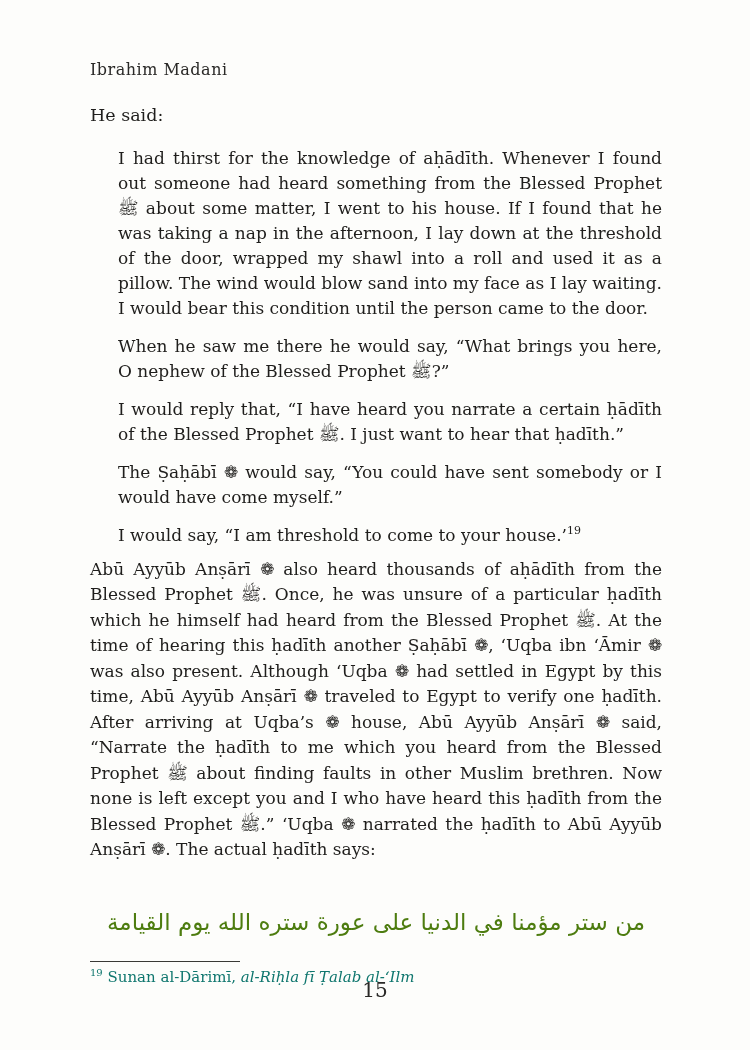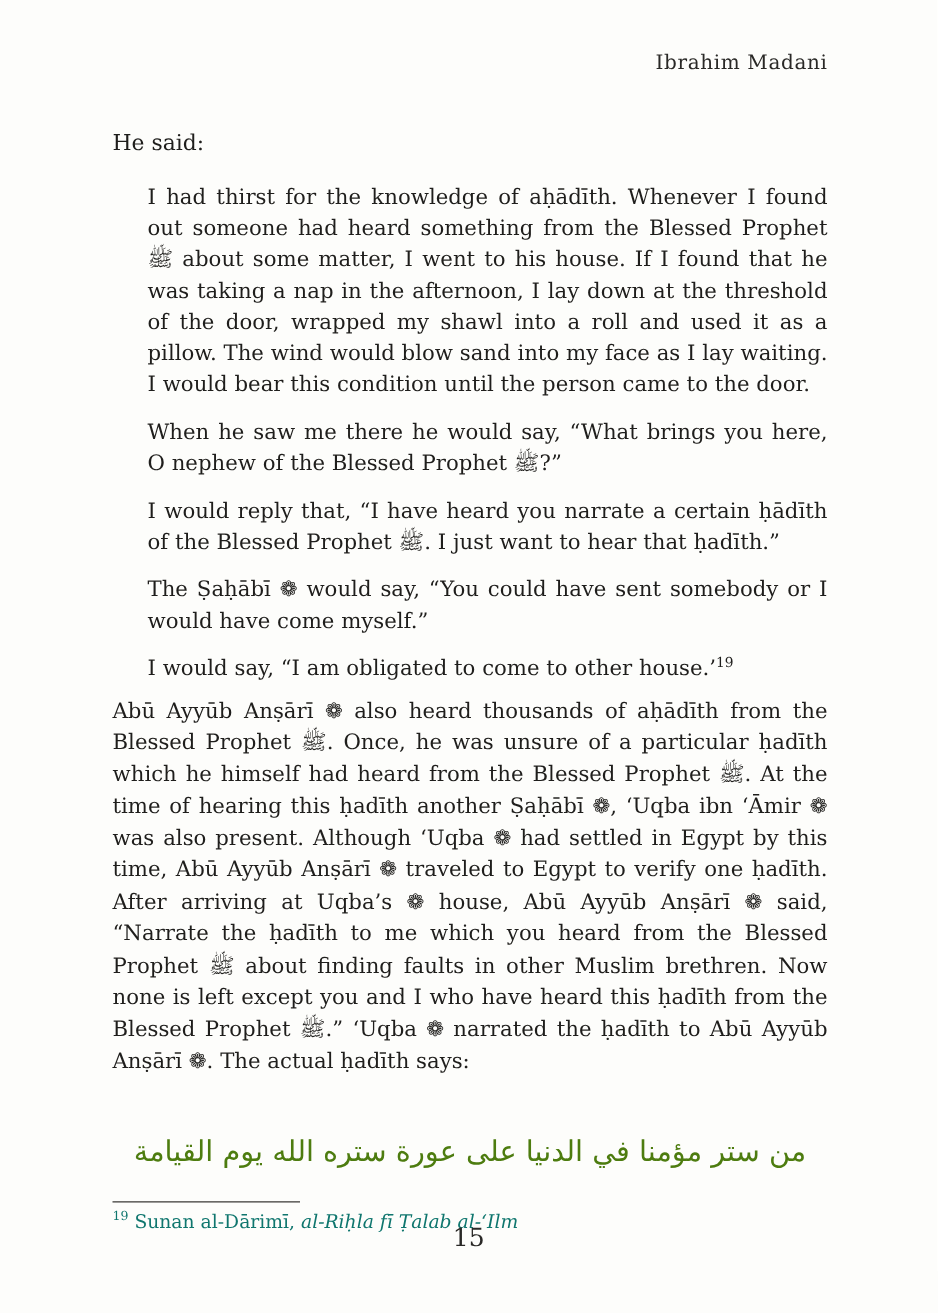--- a/index.html
+++ b/index.html
@@ -13,27 +13,28 @@
     height: 1050px;
     margin: 0 auto;
     background: #fdfdfb;
     color: #1f1e1c;
     font-family: "DejaVu Serif", "DejaVu Sans", serif;
     box-sizing: border-box;
     padding: 40px 88px 0 90px;
     overflow: hidden;
   }
   .running-header {
-    text-align: right;
+    text-align: left;
     font-size: 16px;
     letter-spacing: 0.5px;
     color: #2a2927;
+    margin-top: 20px;
   }
   .lead-in {
-    margin-top: 44px;
+    margin-top: 24px;
     font-size: 17.5px;
     line-height: 25px;
   }
   .quote-block {
     margin-top: 13px;
     margin-bottom: 5px;
   }
   .quote-block p {
     margin: 0 0 13px 0;
     padding-left: 28px;
@@ -103,21 +104,21 @@
 
   <div class="running-header">Ibrahim Madani</div>
 
   <p class="lead-in">He said:</p>
 
   <div class="quote-block">
     <p>I had thirst for the knowledge of aḥādīth. Whenever I found out someone had heard something from the Blessed Prophet ﷺ about some matter, I went to his house. If I found that he was taking a nap in the afternoon, I lay down at the threshold of the door, wrapped my shawl into a roll and used it as a pillow. The wind would blow sand into my face as I lay waiting. I would bear this condition until the person came to the door.</p>
     <p>When he saw me there he would say, “What brings you here, O nephew of the Blessed Prophet ﷺ?”</p>
     <p>I would reply that, “I have heard you narrate a certain ḥādīth of the Blessed Prophet ﷺ. I just want to hear that ḥadīth.”</p>
     <p>The Ṣaḥābī ❁ would say, “You could have sent somebody or I would have come myself.”</p>
-    <p><span>I would say, “I am obligated to come to other house.’</span><sup class="fn-ref">19</sup></p>
+    <p><span>I would say, “I am threshold to come to your house.’</span><sup class="fn-ref">19</sup></p>
   </div>
 
   <p class="main-paragraph">Abū Ayyūb Anṣārī ❁ also heard thousands of aḥādīth from the Blessed Prophet ﷺ. Once, he was unsure of a particular ḥadīth which he himself had heard from the Blessed Prophet ﷺ. At the time of hearing this ḥadīth another Ṣaḥābī ❁, ‘Uqba ibn ‘Āmir ❁ was also present. Although ‘Uqba ❁ had settled in Egypt by this time, Abū Ayyūb Anṣārī ❁ traveled to Egypt to verify one ḥadīth. After arriving at Uqba’s ❁ house, Abū Ayyūb Anṣārī ❁ said, “Narrate the ḥadīth to me which you heard from the Blessed Prophet ﷺ about finding faults in other Muslim brethren. Now none is left except you and I who have heard this ḥadīth from the Blessed Prophet ﷺ.” ‘Uqba ❁ narrated the ḥadīth to Abū Ayyūb Anṣārī ❁. The actual ḥadīth says:</p>
 
   <div class="arabic-line" dir="rtl">من ستر مؤمنا في الدنيا على عورة ستره الله يوم القيامة</div>
 
   <div class="footnote-rule"></div>
 
   <p class="footnote"><span class="fn-marker">19</span><span> Sunan al-Dārimī, </span><span class="fn-title">al-Riḥla fī Ṭalab al-‘Ilm</span></p>
 

